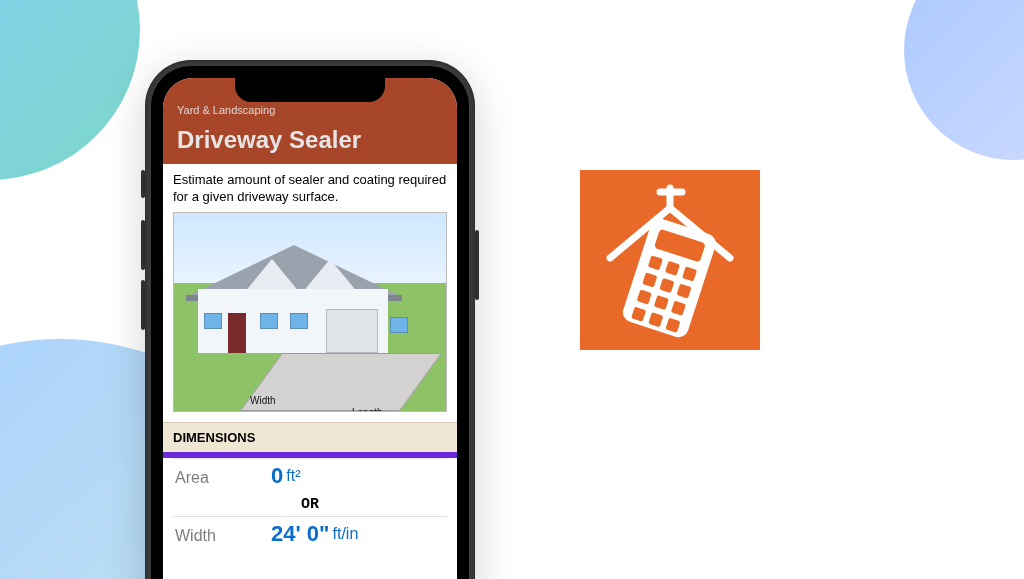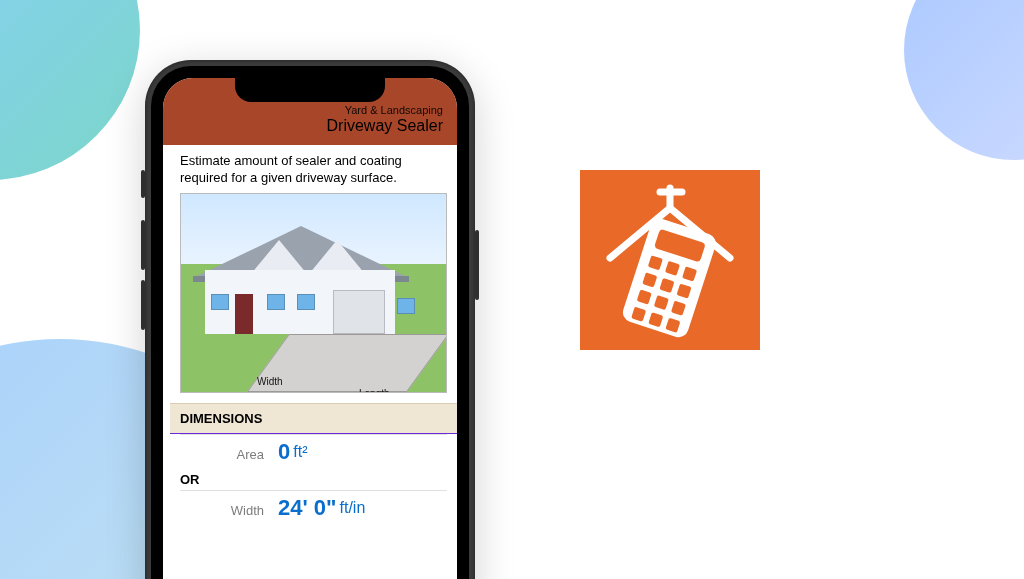--- a/index.html
+++ b/index.html
@@ -14,50 +14,50 @@
   .phone { position: absolute; left: 145px; top: 60px; width: 330px; height: 640px; border-radius: 46px; background: #3b3b3b; box-shadow: inset 0 0 4px rgba(0,0,0,.5), 0 10px 40px rgba(0,0,0,.18); }
   .phone:before { content:""; position:absolute; inset:6px; border-radius:40px; background:#000; }
   .phone-btn { position:absolute; background:#2f2f2f; border-radius:3px; }
   .pb1 { left:-4px; top:110px; width:4px; height:28px; }
   .pb2 { left:-4px; top:160px; width:4px; height:50px; }
   .pb3 { left:-4px; top:220px; width:4px; height:50px; }
   .pb4 { right:-4px; top:170px; width:4px; height:70px; }
   .screen { position:absolute; left:18px; right:18px; top:18px; bottom:18px; border-radius:30px; background:#fff; overflow:hidden; }
   .notch { position:absolute; top:0; left:50%; transform:translateX(-50%); width:150px; height:24px; background:#000; border-radius:0 0 16px 16px; z-index:5; }
 
-  .app-header { background:#a8462a; color:#000000; padding:26px 14px 10px 14px;text-align:right; }
+  .app-header { background:#a8462a; color:#e5e5e5; padding:26px 14px 10px 14px; }
   .app-breadcrumb { font-size:11px; opacity:.9; }
-  .app-title { font-size:16px; font-weight:400; margin-top:1px; }
+  .app-title { font-size:24px; font-weight:700; margin-top:10px; }
 
-  .app-body { padding:8px 10px 0 17px; font-size:13px; color:#000; }
+  .app-body { padding:8px 10px 0 10px; font-size:13px; color:#000; }
   .app-desc { font-size:13px; line-height:1.3; margin-bottom:6px; }
 
   .illus { border:1px solid #bbb; background:#8dc266; height:200px; position:relative; overflow:hidden; }
   .sky { position:absolute; top:0; left:0; right:0; height:70px; background:linear-gradient(#cfe8ff,#e9f3ff); }
   .ground { position:absolute; top:70px; left:0; right:0; bottom:0; background:#8dc266; }
   .house-body { position:absolute; left:24px; top:76px; width:190px; height:64px; background:#f2f5fa; }
   .roof-main { position:absolute; left:12px; top:32px; width:0; height:0; border-left:108px solid transparent; border-right:108px solid transparent; border-bottom:52px solid #9aa3ad; }
   .roof-shadow { position:absolute; left:12px; top:82px; width:216px; height:6px; background:#7d8790; }
   .gable { position:absolute; left:70px; top:46px; width:0; height:0; border-left:28px solid transparent; border-right:28px solid transparent; border-bottom:34px solid #e9edf3; }
   .gable2 { position:absolute; left:128px; top:46px; width:0; height:0; border-left:28px solid transparent; border-right:28px solid transparent; border-bottom:34px solid #e9edf3; }
   .door { position:absolute; left:54px; top:100px; width:18px; height:40px; background:#7a2a2a; }
   .win { position:absolute; width:18px; height:16px; background:#6fb4e8; border:1px solid #5a8fb8; }
   .garage { position:absolute; left:152px; top:96px; width:52px; height:44px; background:#e0e3e8; border:1px solid #b8bcc2; }
   .drive { position:absolute; left:108px; top:140px; width:160px; height:58px; background:#d4d2d0; transform:skewX(-36deg); transform-origin:top left; border:1px solid #9c9a97; }
   .dim-label { position:absolute; font-size:10px; color:#111; }
 
-  .section-head { background:#efe6d3; padding:7px 10px; font-weight:700; font-size:13px; margin:10px -10px 0 -10px; border-top:1px solid #d8cdb4; border-bottom:1px solid #6d28d9; }
+  .section-head { background:#efe6d3; padding:7px 10px; font-weight:700; font-size:13px; margin:10px -10px 0 -10px; border-top:1px solid #d8cdb4; border-bottom:6px solid #6d28d9; }
   .section-help { font-size:13px; padding:8px 2px 8px 6px; line-height:1.3; }
 
   .form-row { display:flex; align-items:baseline; padding:4px 2px; border-top:1px solid #e0e0e0; }
   .form-row:first-of-type { border-top:none; }
-  .row-label { width:96px; text-align:right; color:#7d7d7d; font-size:13px; padding-right:14px; }
+  .row-label { width:96px; text-align:left; color:#7d7d7d; font-size:16px; padding-right:14px; }
   .row-value { color:#0a6ecc; font-size:22px; font-weight:700; }
   .row-unit { color:#0a6ecc; font-size:16px; padding-left:3px; align-self:center; }
-  .or-row { font-weight:700; font-size:13px; padding:3px 0; }
+  .or-row { text-align:center; font-weight:700; font-size:15px; padding:3px 0;font-family:Liberation Mono, monospace; }
 
   
   .appicon { position:absolute; left:580px; top:170px; width:180px; height:180px; background:#e96a28; display:flex; align-items:center; justify-content:center; }
   .appicon svg { width:160px; height:160px; }
 </style>
 </head>
 <body>
 
 <div class="blob-tl"></div>
 <div class="blob-tr"></div>

